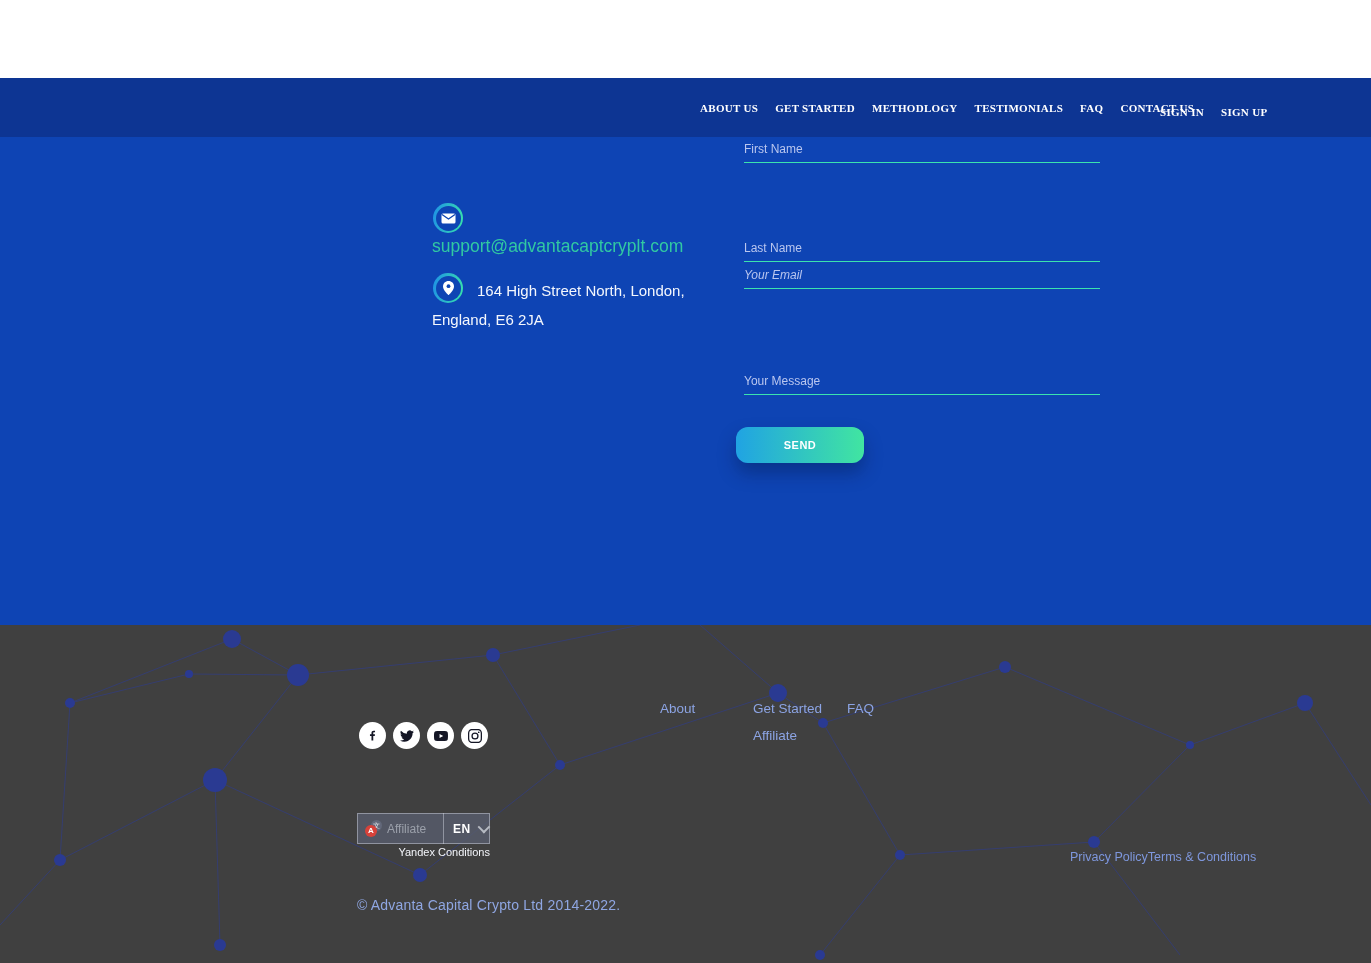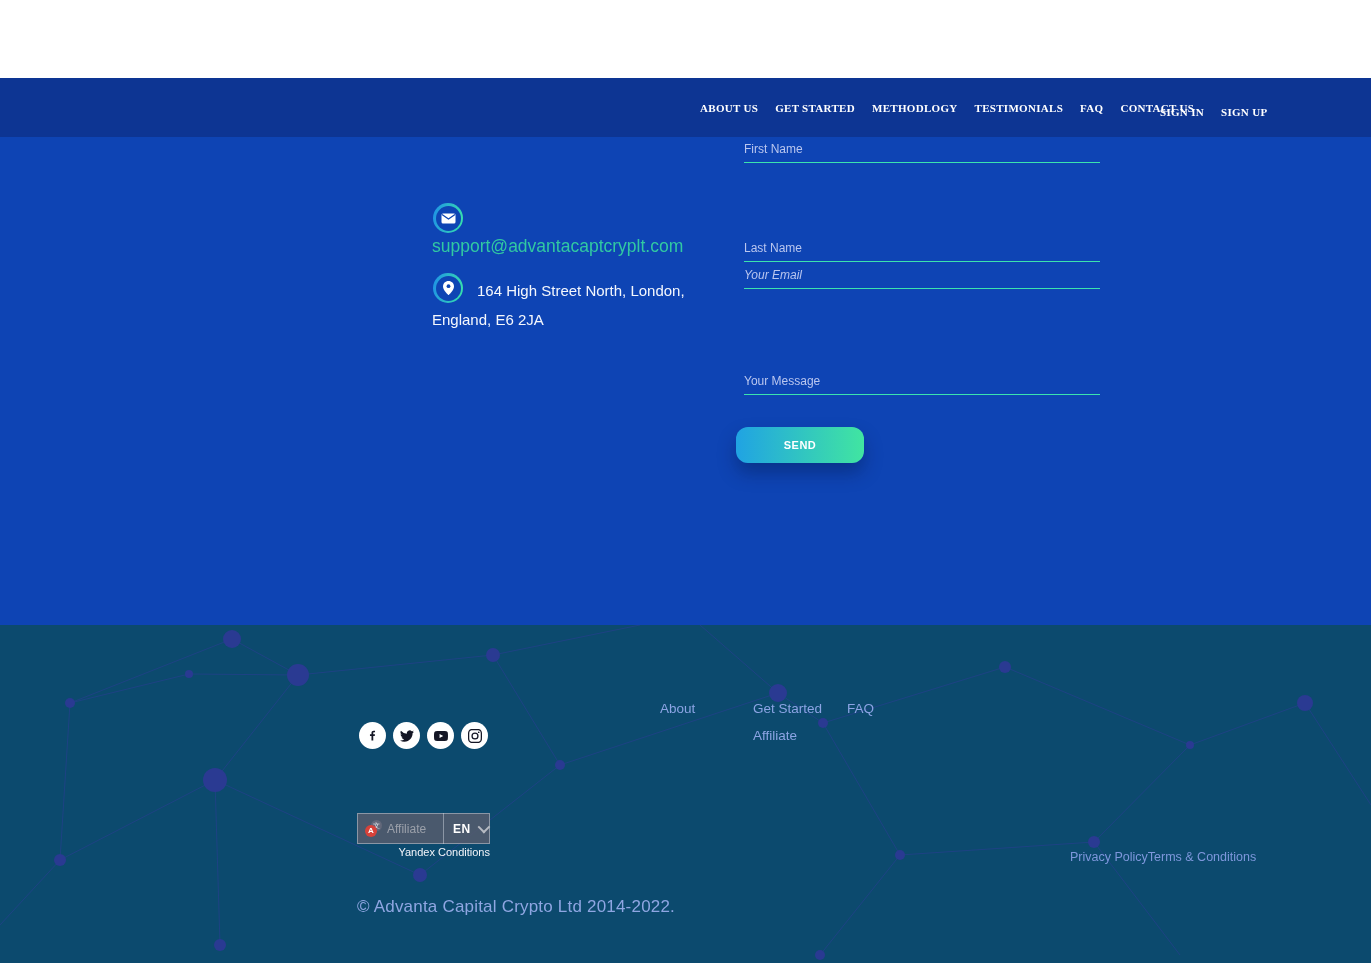--- a/index.html
+++ b/index.html
@@ -48,21 +48,21 @@
   .f-first { top:-1px; }
   .f-last { top:62px;margin-top:36px; }
   .f-email { top:125px;font-style:italic; }
   .f-msg { top:231px; }
   .send-btn { position:absolute; left:0; top:290px; width:128px; height:36px; border:none; border-radius:12px;
     background:linear-gradient(90deg,#20a3e3,#41e5a1); color:#ffffff; font-size:11px; font-weight:bold;
     letter-spacing:.5px; cursor:pointer; box-shadow:0 10px 18px rgba(4,20,60,.35);
     font-family:"Liberation Sans", sans-serif; }
 
   
-  .footer { position:absolute; left:0; top:625px; width:1371px; height:338px; background:#0c4a6e; }
+  .footer { position:absolute; left:0; top:625px; width:1371px; height:338px; background:#404040; }
   .constellation { position:absolute; left:0; top:0; width:1371px; height:338px; }
 
   .social-row { position:absolute; left:359px; top:97px; display:flex; gap:7px; }
   .social-circle { width:27px; height:27px; border-radius:50%; background:#ffffff;
     display:flex; align-items:center; justify-content:center; cursor:pointer; }
   .social-circle svg { display:block; }
 
   .flink { position:absolute; color:#8ca4e4; font-size:13.5px; cursor:pointer; white-space:nowrap; }
   .flink-about { left:660px; top:76px; }
   .flink-get-started { left:753px; top:76px; }
@@ -79,21 +79,21 @@
   .tw-icon .a-dot { position:absolute; left:0; bottom:0; width:12px; height:12px; border-radius:50%;
     background:#d7423a; color:#ffffff; font-size:8px; font-weight:bold; line-height:12px; text-align:center; }
   .tw-label { color:#9ba0aa; font-size:12px; }
   .tw-divider { width:1px; height:31px; background:rgba(220,224,232,.45); }
   .tw-lang { color:#ffffff; font-size:12px; font-weight:bold; padding-left:9px; letter-spacing:.5px; }
   .tw-chevron { margin-left:7px; width:9px; height:9px; border-right:2px solid #b6bac2; border-bottom:2px solid #b6bac2;
     transform:rotate(45deg) translateY(-2px); }
   .yandex-caption { position:absolute; left:357px; top:221px; width:133px; text-align:right;
     color:#f3f5fa; font-size:11px; }
 
-  .copyright { position:absolute; left:357px; top:272px; color:#8fa6e2; font-size:17px; letter-spacing:.2px; }
+  .copyright { position:absolute; left:357px; top:272px; color:#8fa6e2; font-size:14px; letter-spacing:.2px; }
   .legal-links { position:absolute; left:1070px; top:225px; display:flex; }
   .legal-link { color:#7e97dc; font-size:12.5px; cursor:pointer; white-space:nowrap; }
 </style>
 </head>
 <body>
 
 <div id="app">
 
   <div class="white-gap"></div>
 

